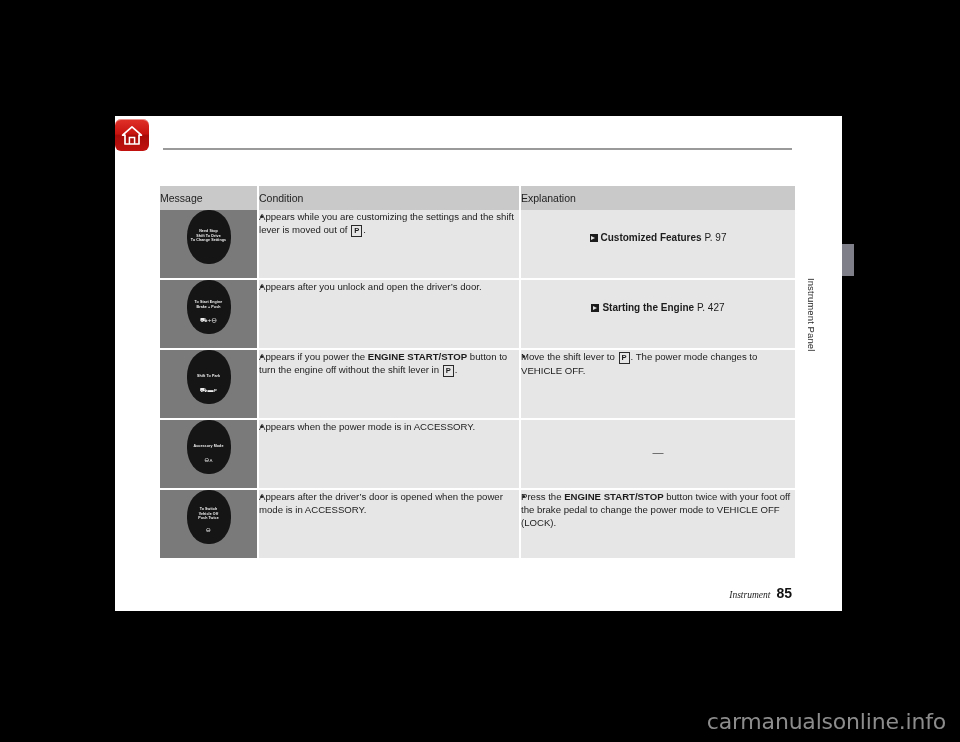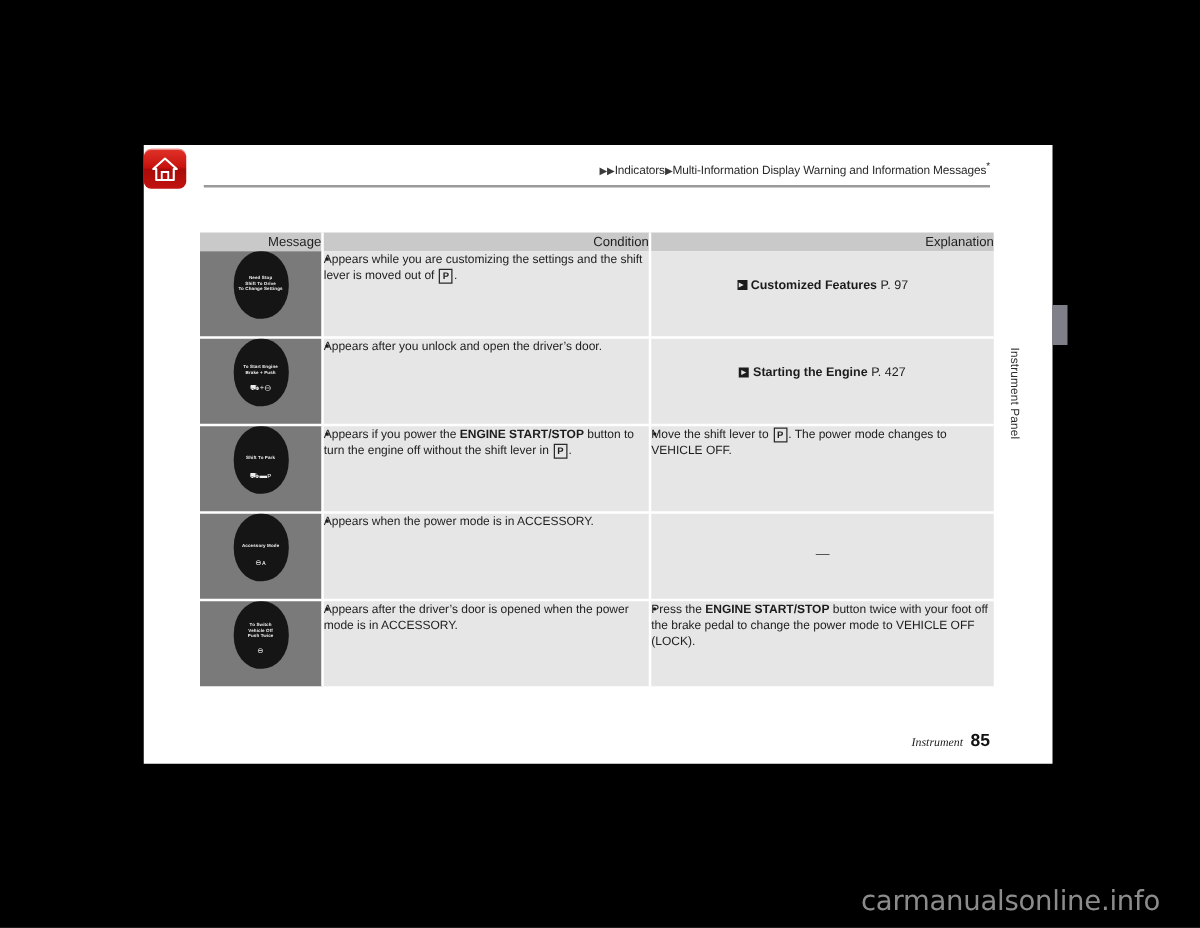--- a/index.html
+++ b/index.html
@@ -84,23 +84,23 @@
   }
   #tbl col.c-msg  { width: 98px; }
   #tbl col.c-cond { width: 262px; }
   #tbl col.c-exp  { width: 275px; }
 
   #tbl th {
     background: #c9c9c9;
     font-size: 10.5px;
     font-weight: normal;
     color: #1e1e1e;
-    height: 15px;
+    height: 24px;
     padding: 0;
-    text-align: right;
+    text-align: left;
     border-right: 2px solid #ffffff;
   }
   #tbl th:last-child { border-right: none; }
 
   #tbl td {
     padding: 0;
     vertical-align: top;
     border-right: 2px solid #ffffff;
     border-bottom: 2px solid #ffffff;
   }
@@ -261,21 +261,21 @@
     transform-origin: 0 0;
     font-size: 9.5px;
     color: #2a2a2a;
     letter-spacing: .1px;
     white-space: nowrap;
   }
 
   
   #watermark {
     position: absolute;
-    right: 32px;
+    right: 14px;
     bottom: 8px;
     font-size: 22px;
     color: #8c8c8c;
     letter-spacing: -0.2px;
     font-family: "DejaVu Sans", sans-serif;
   }
 </style>
 </head>
 <body>
 
@@ -283,21 +283,20 @@
 
   <div id="page">
 
     <div id="home-btn">
       <svg width="22" height="21" viewBox="0 0 22 21">
         <path d="M11 1.8 L1.6 10.2 L4 10.2 L4 19 L18 19 L18 10.2 L20.4 10.2 Z" fill="none" stroke="#ffffff" stroke-width="1.7" stroke-linejoin="round"></path>
         <path d="M8.4 19 L8.4 12.6 L13.6 12.6 L13.6 19" fill="none" stroke="#ffffff" stroke-width="1.5"></path>
       </svg>
     </div>
 
-    <div id="breadcrumb"><span class="arw">▶▶</span><span>Indicators</span><span class="arw">▶</span><span>Multi-Information Display Warning and Information Messages</span><span class="star">*</span></div>
 
     <div id="head-rule"></div>
 
     <table id="tbl">
       <colgroup>
         <col class="c-msg">
           <col class="c-cond">
           <col class="c-exp">
       </colgroup>
       <thead>

